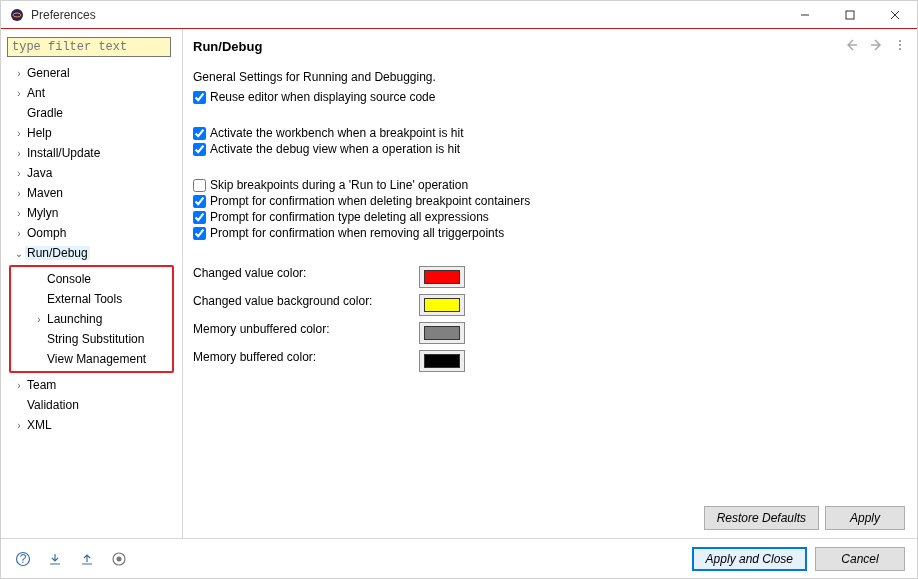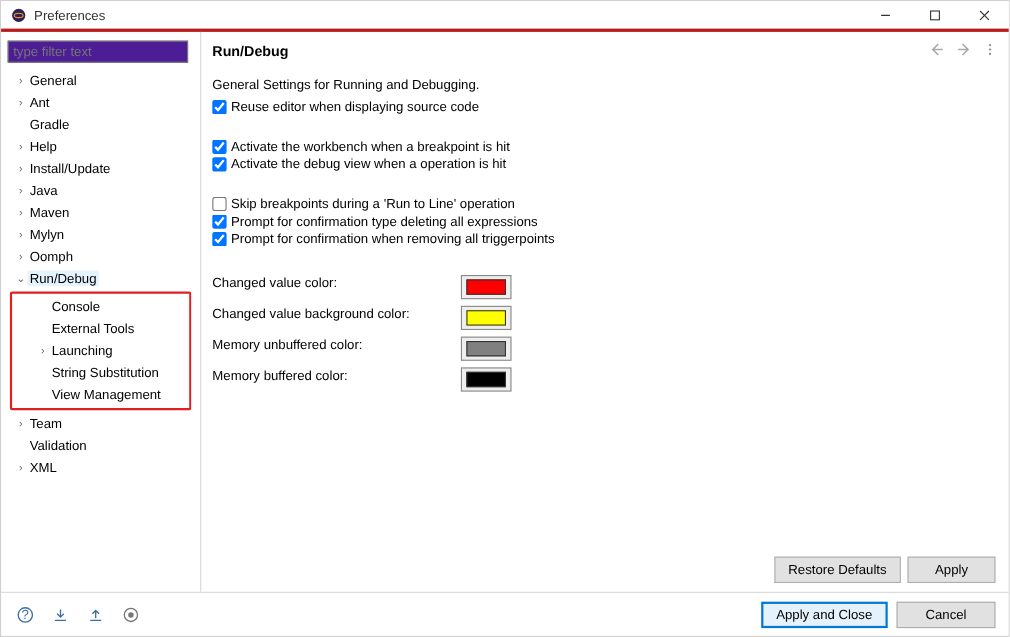--- a/index.html
+++ b/index.html
@@ -1,25 +1,25 @@
 <!DOCTYPE html>
 <html><head>
 <meta charset="utf-8">
 <style>
   * { box-sizing: border-box; font-family: "Segoe UI", Tahoma, sans-serif; font-size: 12px; }
   body { margin: 0; padding: 0; background: #fff; color: #000; }
   .window { width: 918px; height: 579px; border: 1px solid #d0d0d0; display: flex; flex-direction: column; background: #fff; position: relative; }
-  .titlebar { height: 28px; display: flex; align-items: center; background: #fff; border-bottom: 3px solid #b91c1c; }
+  .titlebar { height: 28px; display: flex; align-items: center; background: #fff; border-bottom: 1px solid #b91c1c; }
   .titlebar .app-icon { width: 16px; height: 16px; margin-left: 8px; margin-right: 6px; display: flex; align-items: center; justify-content: center; }
   .titlebar .title { flex: 1; color: #333; }
   .winbtns { display: flex; }
   .winbtn { width: 45px; height: 28px; display: flex; align-items: center; justify-content: center; color: #555; }
   .body { flex: 1; display: flex; min-height: 0; }
   .sidebar { width: 182px; border-right: 1px solid #d8d8d8; display: flex; flex-direction: column; padding: 8px 8px 0 6px; }
-  .filter { width: 164px; height: 20px; border: 1px solid #767676; color: #888; padding: 2px 4px; margin-bottom: 6px; background: #4c1d95; }
+  .filter { width: 164px; height: 20px; border: 1px solid #767676; color: #888; padding: 2px 4px; margin-bottom: 6px; background: #fef9c3; font-family: Liberation Mono, monospace; }
   .tree { flex: 1; overflow: auto; }
   .tree-row { display: flex; align-items: center; height: 20px; white-space: nowrap; cursor: default; }
   .arrow { width: 12px; display: inline-flex; justify-content: center; color: #666; font-size: 10px; }
   .arrow.blank { visibility: hidden; }
   .tree-row .lbl { padding: 0 2px; }
   .tree-row.selected .lbl { background: #e5f3ff; }
   .indent0 { padding-left: 6px; }
   .indent1 { padding-left: 22px; }
   .highlight-box { border: 2px solid #e02020; margin: 2px 0 2px 2px; padding: 2px 0; border-radius: 2px; }
   .main { flex: 1; display: flex; flex-direction: column; min-width: 0; }
@@ -29,21 +29,21 @@
   .content { padding: 8px 12px 8px 10px; flex: 1; overflow: auto; }
   .desc { margin: 4px 0 6px 0; }
   .chk-row { display: flex; align-items: center; margin: 2px 0; }
   .chk-row input { margin: 0 4px 0 0; width: 13px; height: 13px; }
   .gap { height: 18px; }
   .color-row { display: flex; margin: 6px 0; gap: 16px; }
   .color-row .clabel { width: 210px; }
   .swatch-wrap { width: 46px; height: 22px; border: 1px solid #888; background: #eee; display: flex; align-items: center; justify-content: center; }
   .swatch { width: 36px; height: 14px; border: 1px solid #333; }
   .btn-row { display: flex; justify-content: flex-end; gap: 6px; padding: 6px 12px 8px 0; }
-  .btn { min-width: 80px; height: 24px; border: 1px solid #adadad; background: #e1e1e1; display: inline-flex; align-items: center; justify-content: center; padding: 0 12px; cursor: pointer; }
+  .btn { min-width: 80px; height: 24px; border: 1px solid #adadad; background: #e1e1e1; display: inline-flex; align-items: center; justify-content: center; padding: 0 12px; cursor: pointer; font-style: italic; }
   .footer { border-top: 1px solid #d8d8d8; height: 40px; display: flex; align-items: center; padding: 0 12px; }
   .footer-left { display: flex; gap: 12px; align-items: center; }
   .footer-icon { width: 20px; height: 20px; display: flex; align-items: center; justify-content: center; color: #3b6ea5; }
   .footer-spacer { flex: 1; }
   .btn.primary { border: 2px solid #0078d7; background: #e5f1fb; }
 </style>
 </head>
 <body>
 
 <div class="window">
@@ -189,20 +189,24 @@
             <input type="checkbox" checked="" style="">
             <span>Activate the debug view when a operation is hit</span>
           </label>
         <div class="gap"></div>
         <label class="chk-row">
             <input type="checkbox" style="">
             <span>Skip breakpoints during a 'Run to Line' operation</span>
           </label>
         <label class="chk-row">
             <input type="checkbox" checked="" style="">
+            <span>Prompt for confirmation when deleting breakpoint containers</span>
+          </label>
+        <label class="chk-row">
+            <input type="checkbox" checked="" style="">
             <span>Prompt for confirmation type deleting all expressions</span>
           </label>
         <label class="chk-row">
             <input type="checkbox" checked="" style="">
             <span>Prompt for confirmation when removing all triggerpoints</span>
           </label>
         <div class="gap"></div>
 
         <div class="color-row">
           <span class="clabel">Changed value color:</span>

